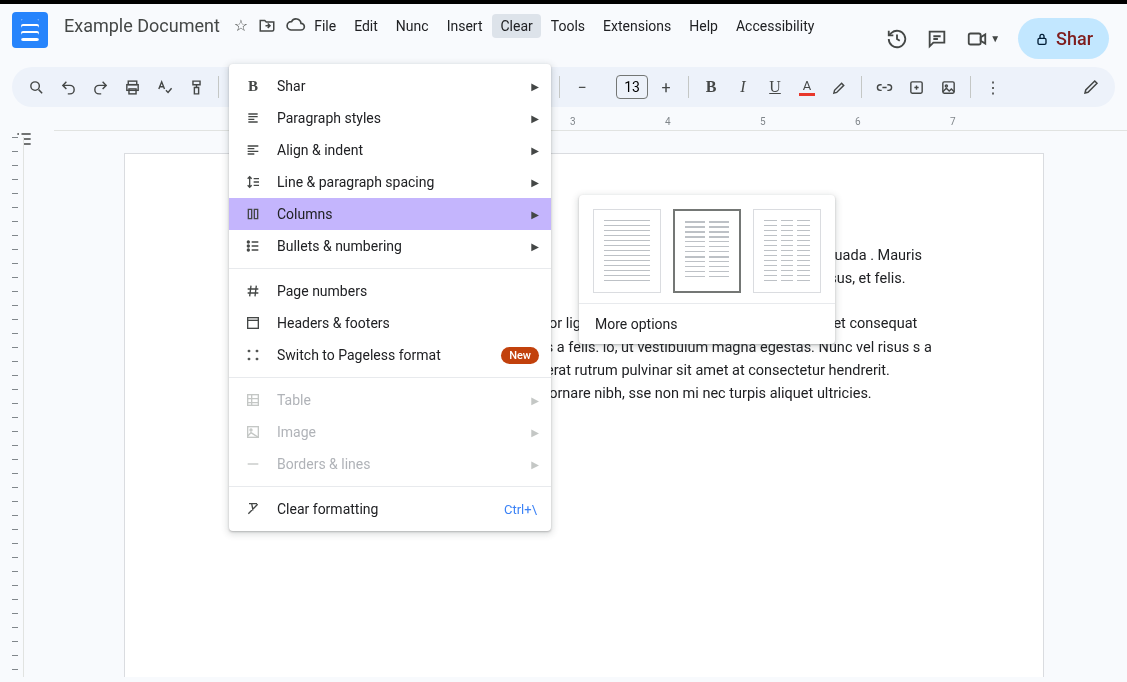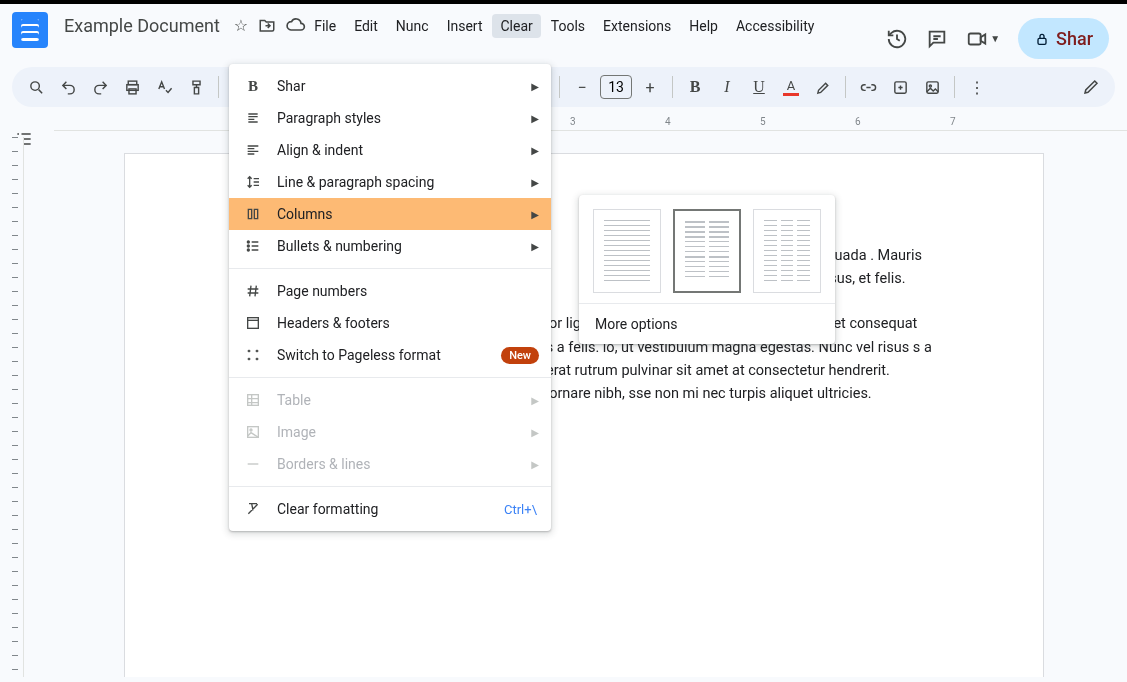--- a/index.html
+++ b/index.html
@@ -19,38 +19,38 @@
 .menu-item.active { background: #dde3ea; }
 
 .header-right { margin-left: auto; display: flex; align-items: center; gap: 18px; padding-right: 6px; padding-top:6px;}
 .hr-icon { color: #444746; font-size: 20px; }
 .share-btn { background: #c2e7ff; border-radius: 40px; padding: 10px 16px; display: flex; align-items: center; gap: 6px; color: #7f1d1d; font-size: 18px; font-weight: 500; }
 
 .toolbar-wrap { padding: 8px 12px; }
 .toolbar { background: #edf2fa; border-radius: 24px; height: 40px; display: flex; align-items: center; padding: 0 10px; gap: 4px; }
 .tb-btn { width: 28px; height: 28px; display: flex; align-items: center; justify-content: center; color: #444746; border-radius: 4px; }
 .tb-sep { width: 1px; height: 22px; background: #c4c7c5; margin: 0 4px; }
-.font-size-ctl { display: flex; align-items: center; gap: 0; border: 1px solid #747775; border-radius: 4px; height:24px; overflow:hidden;}
+.font-size-ctl { display: flex; align-items: center; gap: 0; border: 1px solid #747775; border-radius: 4px; height:24px; overflow:hidden;margin-left:16px;}
 .font-size-val { width: 30px; text-align: center; border-left:1px solid #c4c7c5; border-right:1px solid #c4c7c5; font-size:14px; padding:2px 0;}
 .tb-right-edge { margin-left:auto; }
 
 .workspace { display: flex; height: calc(100% - 120px); position: relative; }
 .outline-col { width: 48px; padding-top: 14px; display:flex; justify-content:center;}
 .ruler-h { position: absolute; left: 54px; right: 0; top: 0; height: 16px; background: #f8fafd; border-bottom: 1px solid #e1e3e1; overflow: hidden; font-size:10px; color:#80868b;}
 .ruler-h .tick-label { position:absolute; top:1px; }
 .ruler-v { position: absolute; left: 10px; top: 22px; bottom:0; width: 14px; border-right:1px solid #e1e3e1; background:#f8fafd;}
 .ruler-v .vtick { position:absolute; left:2px; width:6px; height:1px; background:#80868b;}
 
 .doc-area { margin-left: 54px; margin-top: 24px; position: relative; flex:1; overflow:hidden;}
 .page { background: #fff; width: 920px; margin: 14px 0 0 22px; min-height: 1000px; border: 1px solid #dadce0; padding: 90px 96px; font-family: Arial, sans-serif; font-size: 14.5px; line-height: 1.6; color:#202124;}
 .page p { margin-bottom: 22px; }
 
 .dropdown { position: absolute; left: 229px; top: 64px; width: 322px; background: #fff; border-radius: 4px; box-shadow: 0 2px 6px 2px rgba(60,64,67,.15), 0 1px 2px rgba(60,64,67,.3); padding: 6px 0; z-index: 50; }
 .dd-item { display: flex; align-items: center; height: 32px; padding: 0 12px 0 14px; font-size: 14px; color: #202124; cursor: pointer; position:relative;}
-.dd-item.hover { background: #fdba74; }
+.dd-item.hover { background: #c4b5fd; }
 .dd-item.disabled { color: #b0b3b8; }
 .dd-icon { width: 20px; height: 20px; margin-right: 14px; display:flex; align-items:center; justify-content:center; color:#444746; font-size:15px;}
 .dd-item.disabled .dd-icon { color:#c4c7c5;}
 .dd-arrow { position:absolute; right:12px; color:#444746; font-size:10px;}
 .dd-item.disabled .dd-arrow { color:#c4c7c5;}
 .dd-sep { height: 1px; background: #e8eaed; margin: 6px 0; }
 .dd-shortcut { position:absolute; right:14px; color:#3b82f6; font-size:13px;}
 .new-badge { background:#c2410c; color:#fff; font-size:11px; font-weight:500; border-radius:10px; padding:2px 8px; position:absolute; right:12px;}
 
 .submenu { position:absolute; left:551px; top:195px; width:256px; background:#fff; border-radius:4px; box-shadow: 0 2px 6px 2px rgba(60,64,67,.15), 0 1px 2px rgba(60,64,67,.3); z-index:60;margin-left:28px;}

